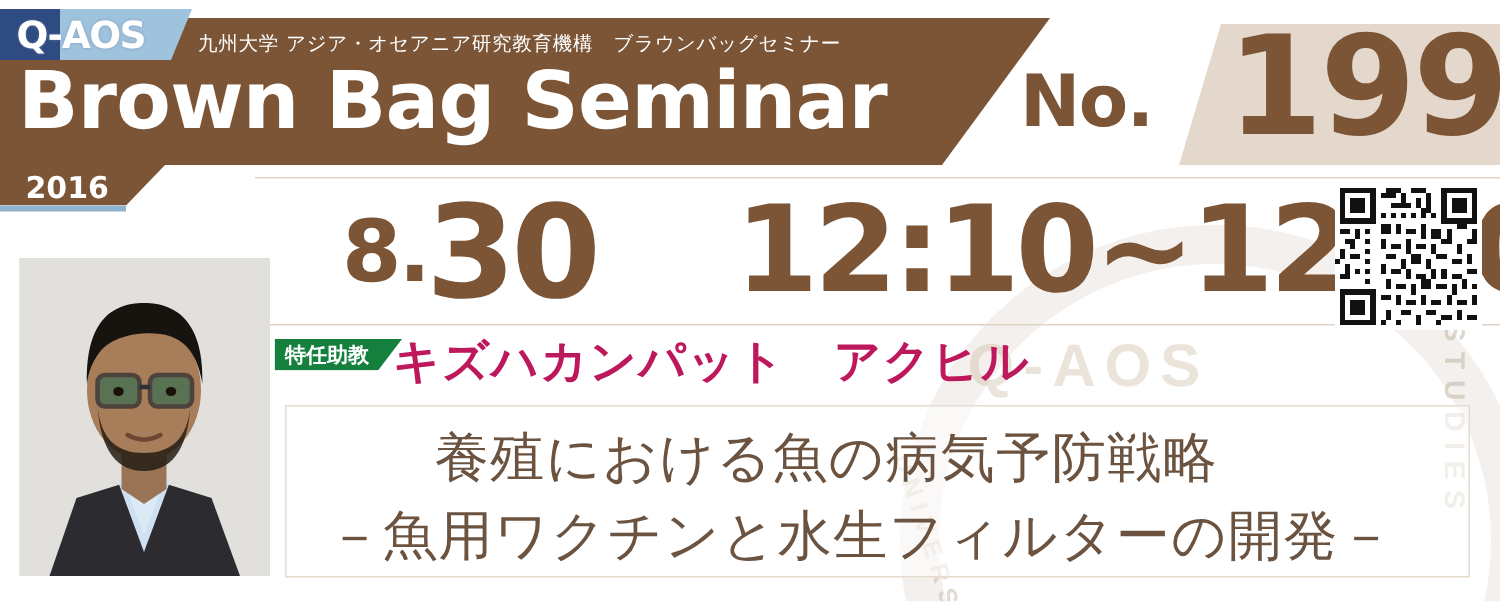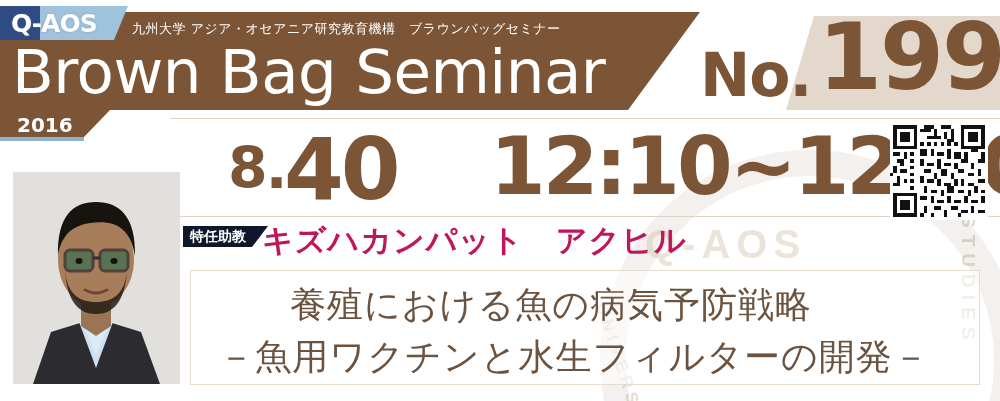--- a/index.html
+++ b/index.html
@@ -61,22 +61,22 @@
   }
   .banner-sub{
     position:absolute;left:132px;top:20px;
     font-size:13px;color:#ffffff;
     letter-spacing:.5px;
     white-space:nowrap;
     font-family:"DejaVu Sans","Liberation Sans",sans-serif;
   }
   .banner-title{
     position:absolute;left:12px;top:41px;
-    font-size:61px;line-height:1;
-    color:#ffffff;font-weight:400;
+    font-size:53px;line-height:1;
+    color:#ffffff;font-weight:700;
     letter-spacing:-.5px;
     white-space:nowrap;
     font-family:"DejaVu Sans","Liberation Sans",sans-serif;
   }
 
   
   .qaos{
     position:absolute;left:0;top:0;
     width:128px;height:40px;
   }
@@ -116,22 +116,22 @@
   }
 
   
   .no-box{
     position:absolute;left:786px;top:16px;
     width:232px;height:94px;
     background:#e4d8cc;
     clip-path:polygon(28px 0, 232px 0, 232px 94px, 0 94px);
   }
   .no-label{
-    position:absolute;left:700px;top:40px;
-    font-size:60px;font-weight:700;color:#7b5536;
+    position:absolute;left:680px;top:40px;
+    font-size:48px;font-weight:700;color:#7b5536;
     letter-spacing:-1px;
     font-family:"DejaVu Sans","Liberation Sans",sans-serif;
   }
   .no-num{
     position:absolute;left:818px;top:12px;
     font-size:92px;font-weight:700;color:#7b5536;
     letter-spacing:-2px;line-height:1;
     font-family:"DejaVu Sans","Liberation Sans",sans-serif;
   }
 
@@ -190,21 +190,21 @@
   .qr{
     position:absolute;left:890px;top:122px;
     width:98px;height:98px;
     background:#ffffff;
   }
 
   
   .role-badge{
     position:absolute;left:183px;top:226px;
     height:21px;
-    background:#0f172a;
+    background:#15803d;
     padding:0 22px 0 7px;
     clip-path:polygon(0 0, 100% 0, calc(100% - 16px) 100%, 0 100%);
     display:flex;align-items:center;
   }
   .role-badge span{
     font-size:14px;font-weight:700;color:#ffffff;
     letter-spacing:0px;
     font-family:"DejaVu Sans","Liberation Sans",sans-serif;
   }
   .speaker-name{
@@ -296,21 +296,21 @@
       <line x1="80" y1="86" x2="87" y2="86" stroke="#2f2f33" stroke-width="3"></line>
 
       <ellipse cx="66" cy="89" rx="3.5" ry="3" fill="#1a1208"></ellipse>
       <ellipse cx="101" cy="89" rx="3.5" ry="3" fill="#1a1208"></ellipse>
 
       <path d="M72 118 Q83 124 94 118" stroke="#6d4733" stroke-width="3" fill="none" stroke-linecap="round"></path>
     </svg>
   </div>
 
   <div class="date-month">8.</div>
-  <div class="date-day">40</div>
+  <div class="date-day">30</div>
   <div class="time">12:10~12:50</div>
 
   <div class="qr">
     <svg width="98" height="98" viewBox="0 0 29 29" shape-rendering="crispEdges" xmlns="http://www.w3.org/2000/svg">
       <rect width="29" height="29" fill="#ffffff"></rect>
       <g fill="#111111">
 
         <rect x="1" y="1" width="7" height="1"></rect>
           <rect x="1" y="7" width="7" height="1"></rect>
         <rect x="1" y="1" width="1" height="7"></rect>

